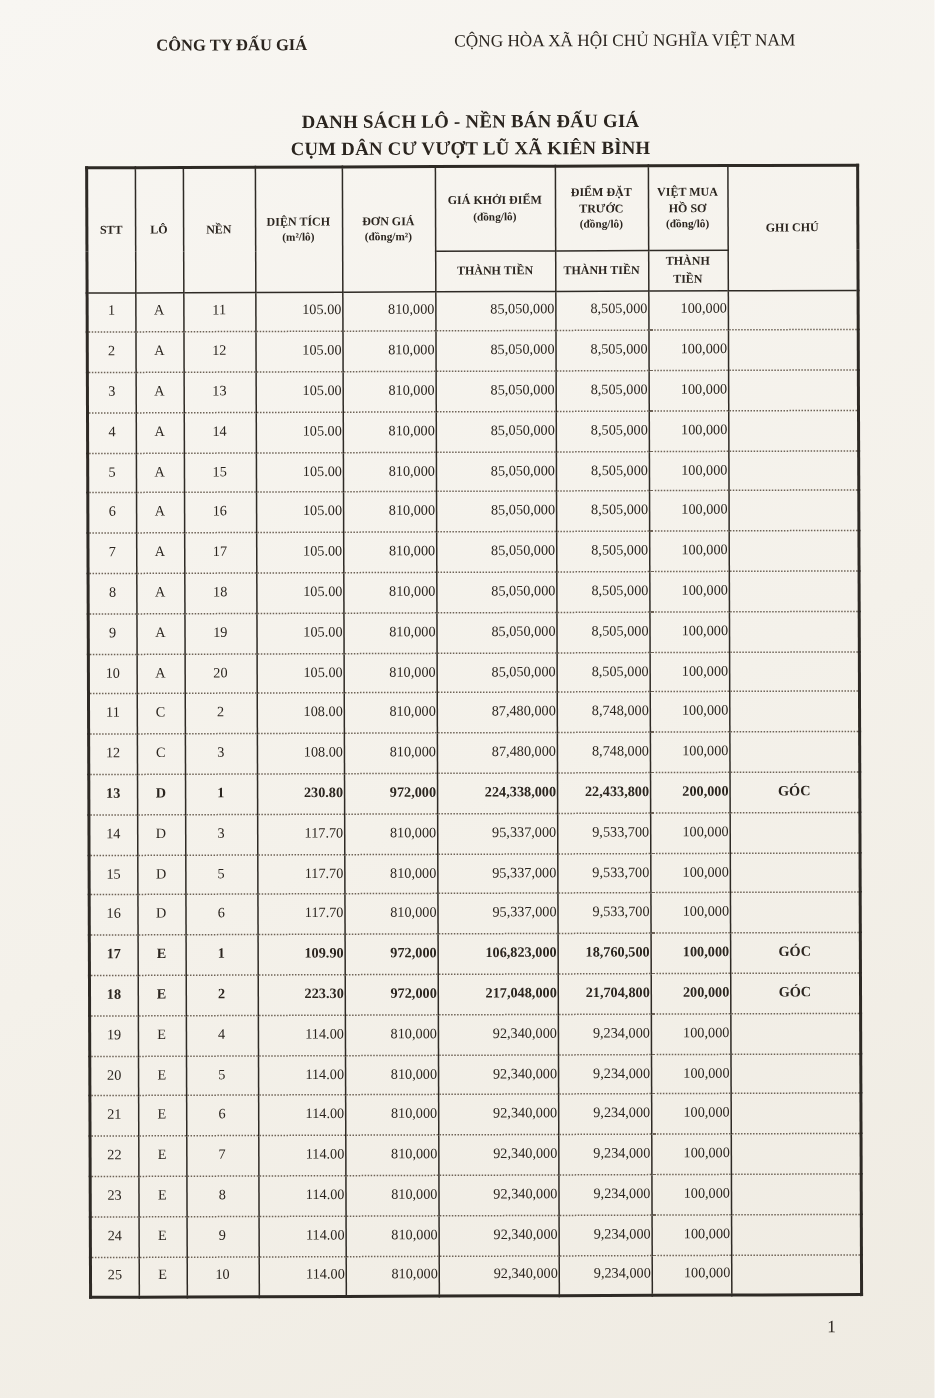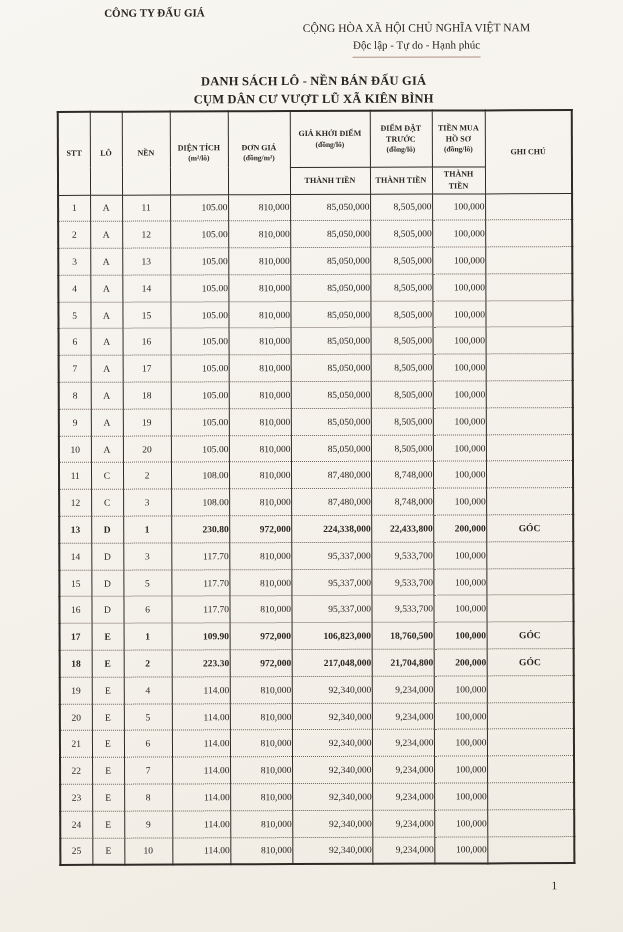--- a/index.html
+++ b/index.html
@@ -5,21 +5,21 @@
   html,body{margin:0;padding:0;}
   body{
     width:623px;height:932px;position:relative;overflow:hidden;
     background:linear-gradient(155deg,#f8f6f2 0%,#f4f1ea 55%,#efebe2 100%);
     font-family:"Liberation Serif","DejaVu Serif",serif;
     color:#2b251f;
   }
   .page{position:absolute;inset:0;transform:rotate(-0.2deg);}
 
   
-  .lh-left{position:absolute;left:68px;top:4px;width:176px;text-align:center;
+  .lh-left{position:absolute;left:68px;top:22px;width:176px;text-align:center;
     font-weight:bold;font-size:11px;line-height:1.55;}
   .lh-left .u{display:inline-block;border-bottom:1.5px solid #2b251f;padding-bottom:2px;}
   .lh-right{position:absolute;left:272px;top:20px;width:292px;text-align:center;
     font-weight:normal;font-size:11.5px;line-height:1.5;}
   .lh-right .u2{display:inline-block;font-size:11px;border-bottom:1px solid #b09084;padding-bottom:3px;}
 
   
   .doc-title{position:absolute;left:58px;top:72px;width:514px;text-align:center;
     font-weight:bold;font-size:12.5px;line-height:1.45;letter-spacing:.2px;}
 
@@ -52,21 +52,20 @@
 <body>
 
 <div class="page">
 
   <div class="lh-left">
     <div>CÔNG TY ĐẤU GIÁ</div>
   </div>
 
   <div class="lh-right">
     <div>CỘNG HÒA XÃ HỘI CHỦ NGHĨA VIỆT NAM</div>
-    <div><span class="u2">Độc lập - Tự do - Hạnh phúc</span></div>
   </div>
 
   <div class="doc-title">
     <div>DANH SÁCH LÔ - NỀN BÁN ĐẤU GIÁ</div>
     <div>CỤM DÂN CƯ VƯỢT LŨ XÃ KIÊN BÌNH</div>
   </div>
 
   <table class="auction">
     <colgroup>
       <col style="width:32px">
@@ -94,21 +93,21 @@
         </th>
         <th>
           <div>GIÁ KHỞI ĐIỂM</div>
           <div class="unit">(đồng/lô)</div>
         </th>
         <th>
           <div>ĐIỂM ĐẶT TRƯỚC</div>
           <div class="unit">(đồng/lô)</div>
         </th>
         <th>
-          <div>TIỀN MUA HỒ SƠ</div>
+          <div>VIỆT MUA HỒ SƠ</div>
           <div class="unit">(đồng/lô)</div>
         </th>
         <th rowspan="2">GHI CHÚ</th>
       </tr>
       <tr class="sub">
         <th>THÀNH TIỀN</th>
         <th>THÀNH TIỀN</th>
         <th>THÀNH TIỀN</th>
       </tr>
     </thead>

